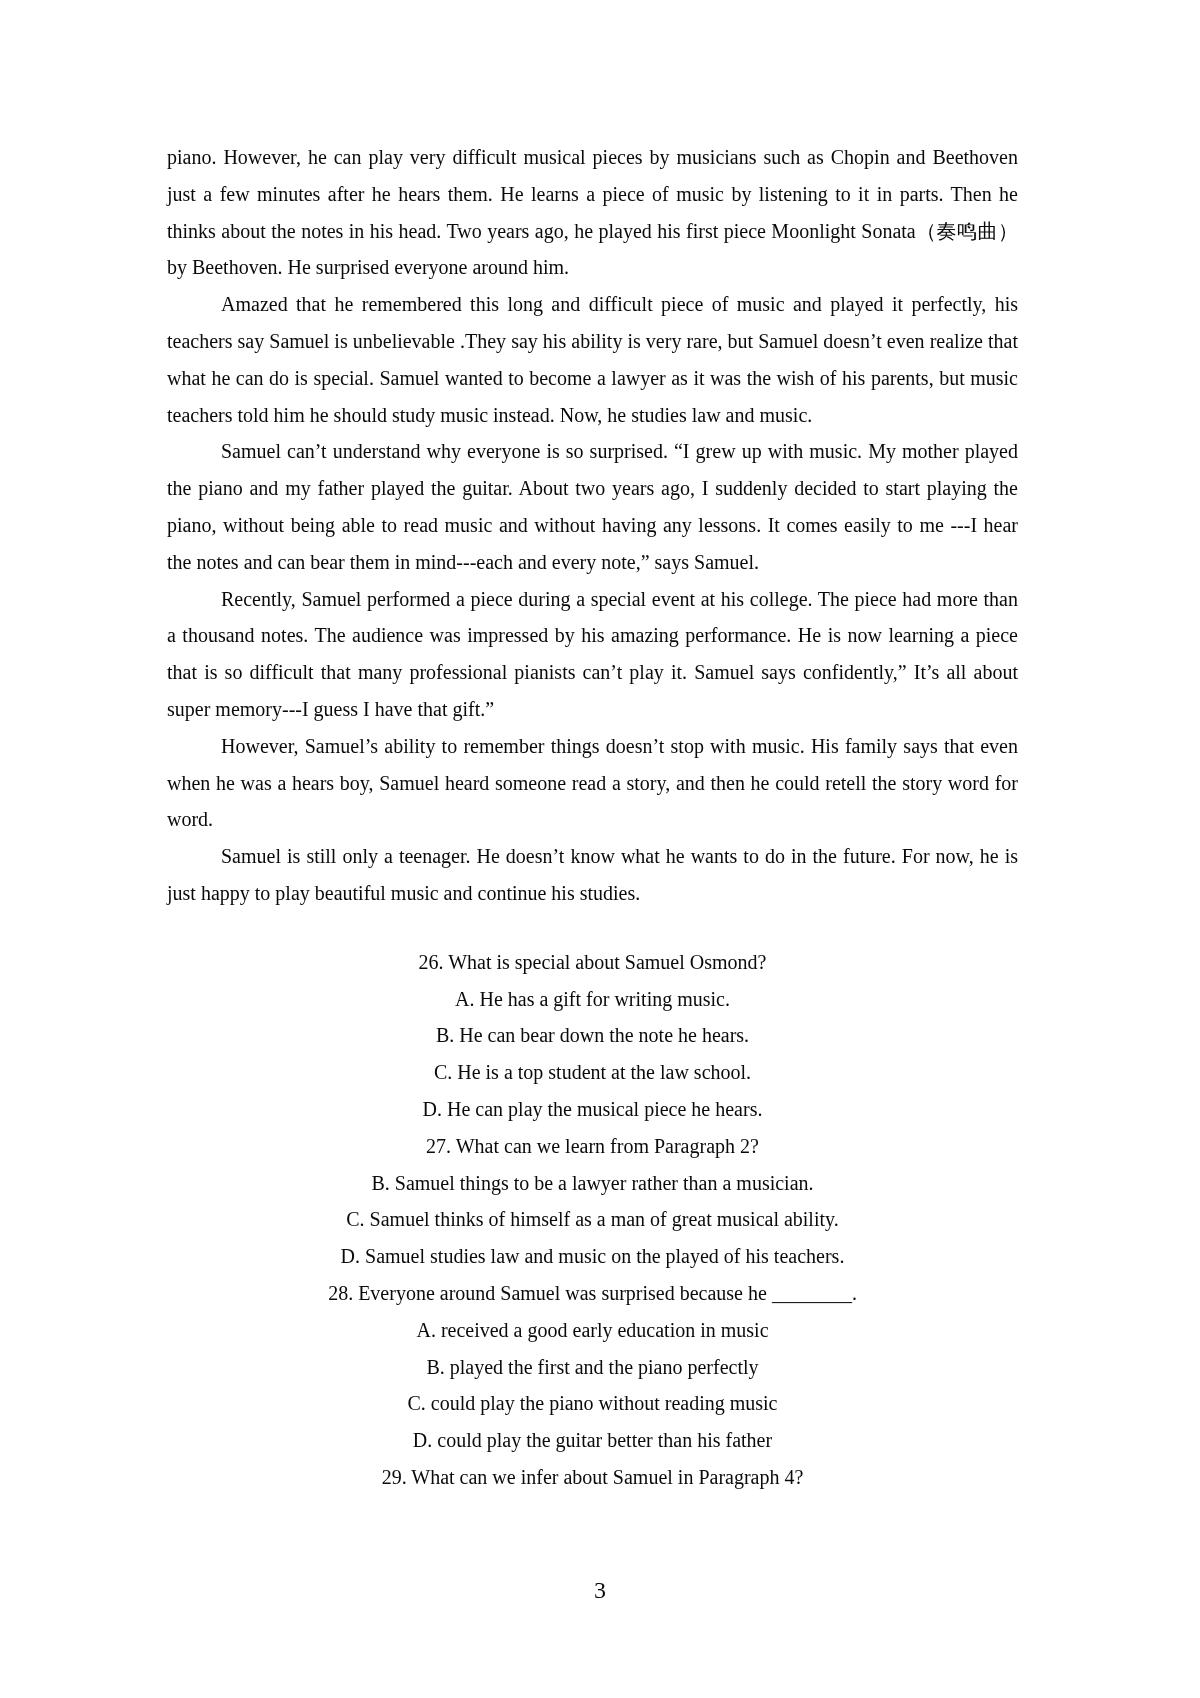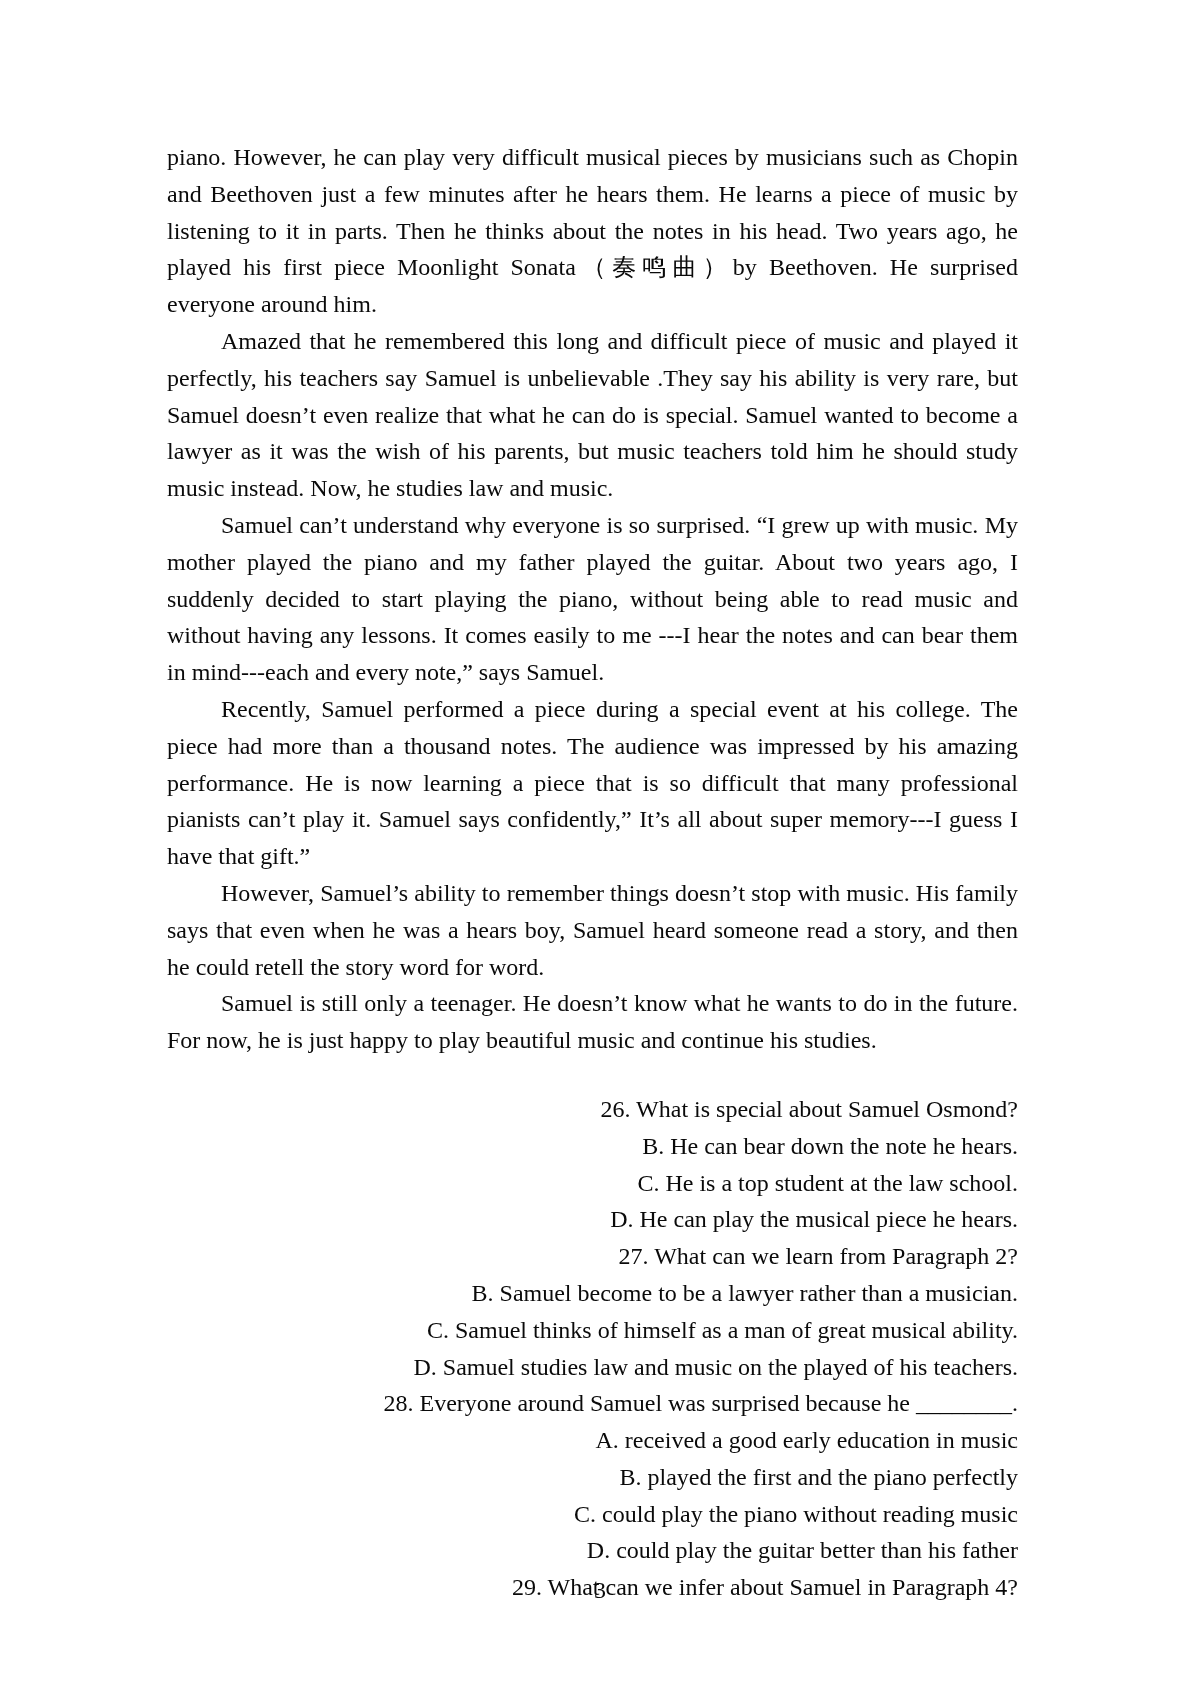--- a/index.html
+++ b/index.html
@@ -14,36 +14,36 @@
     background: #ffffff;
     color: #0a0a0a;
     font-family: "Liberation Serif", "DejaVu Serif", serif;
     overflow: hidden;
   }
   .content {
     position: absolute;
     left: 167px;
     top: 139px;
     width: 851px;
-    font-size: 24px;
+    font-size: 20px;
     line-height: 36.8px;
   }
   .para {
     margin: 0;
     text-align: justify;
   }
   .para.indented {
     text-indent: 54px;
   }
   .questions {
     margin-top: 32px;
   }
   .qline {
     white-space: pre-wrap;
-    text-align: right;
+    text-align: center;
   }
   .page-num {
     position: absolute;
     top: 1572px;
     left: 0;
     width: 100%;
     text-align: center;
     font-size: 24px;
     line-height: 36.8px;
   }
@@ -56,26 +56,27 @@
 
     <p class="para">piano. However, he can play very difficult musical pieces by musicians such as Chopin and Beethoven just a few minutes after he hears them. He learns a piece of music by listening to it in parts. Then he thinks about the notes in his head. Two years ago, he played his first piece Moonlight Sonata（奏鸣曲）by Beethoven. He surprised everyone around him.</p>
     <p class="para indented">Amazed that he remembered this long and difficult piece of music and played it perfectly, his teachers say Samuel is unbelievable .They say his ability is very rare, but Samuel doesn’t even realize that what he can do is special. Samuel wanted to become a lawyer as it was the wish of his parents, but music teachers told him he should study music instead. Now, he studies law and music.</p>
     <p class="para indented">Samuel can’t understand why everyone is so surprised. “I grew up with music. My mother played the piano and my father played the guitar. About two years ago, I suddenly decided to start playing the piano, without being able to read music and without having any lessons. It comes easily to me ---I hear the notes and can bear them in mind---each and every note,” says Samuel.</p>
     <p class="para indented">Recently, Samuel performed a piece during a special event at his college. The piece had more than a thousand notes. The audience was impressed by his amazing performance. He is now learning a piece that is so difficult that many professional pianists can’t play it. Samuel says confidently,” It’s all about super memory---I guess I have that gift.”</p>
     <p class="para indented">However, Samuel’s ability to remember things doesn’t stop with music. His family says that even when he was a hears boy, Samuel heard someone read a story, and then he could retell the story word for word.</p>
     <p class="para indented">Samuel is still only a teenager. He doesn’t know what he wants to do in the future. For now, he is just happy to play beautiful music and continue his studies.</p>
 
     <div class="questions">
       <div class="qline">26. What is special about Samuel Osmond?</div>
+      <div class="qline">A. He has a gift for writing music.</div>
       <div class="qline">B. He can bear down the note he hears.</div>
       <div class="qline">C. He is a top student at the law school.</div>
       <div class="qline">D. He can play the musical piece he hears.</div>
 
       <div class="qline">27. What can we learn from Paragraph 2?</div>
-      <div class="qline">B. Samuel become to be a lawyer rather than a musician.</div>
+      <div class="qline">B. Samuel things to be a lawyer rather than a musician.</div>
       <div class="qline">C. Samuel thinks of himself as a man of great musical ability.</div>
       <div class="qline">D. Samuel studies law and music on the played of his teachers.</div>
 
       <div class="qline">28. Everyone around Samuel was surprised because he ________.</div>
       <div class="qline">A. received a good early education in music</div>
       <div class="qline">B. played the first and the piano perfectly</div>
       <div class="qline">C. could play the piano without reading music</div>
       <div class="qline">D. could play the guitar better than his father</div>
 
       <div class="qline">29. What can we infer about Samuel in Paragraph 4?</div>

